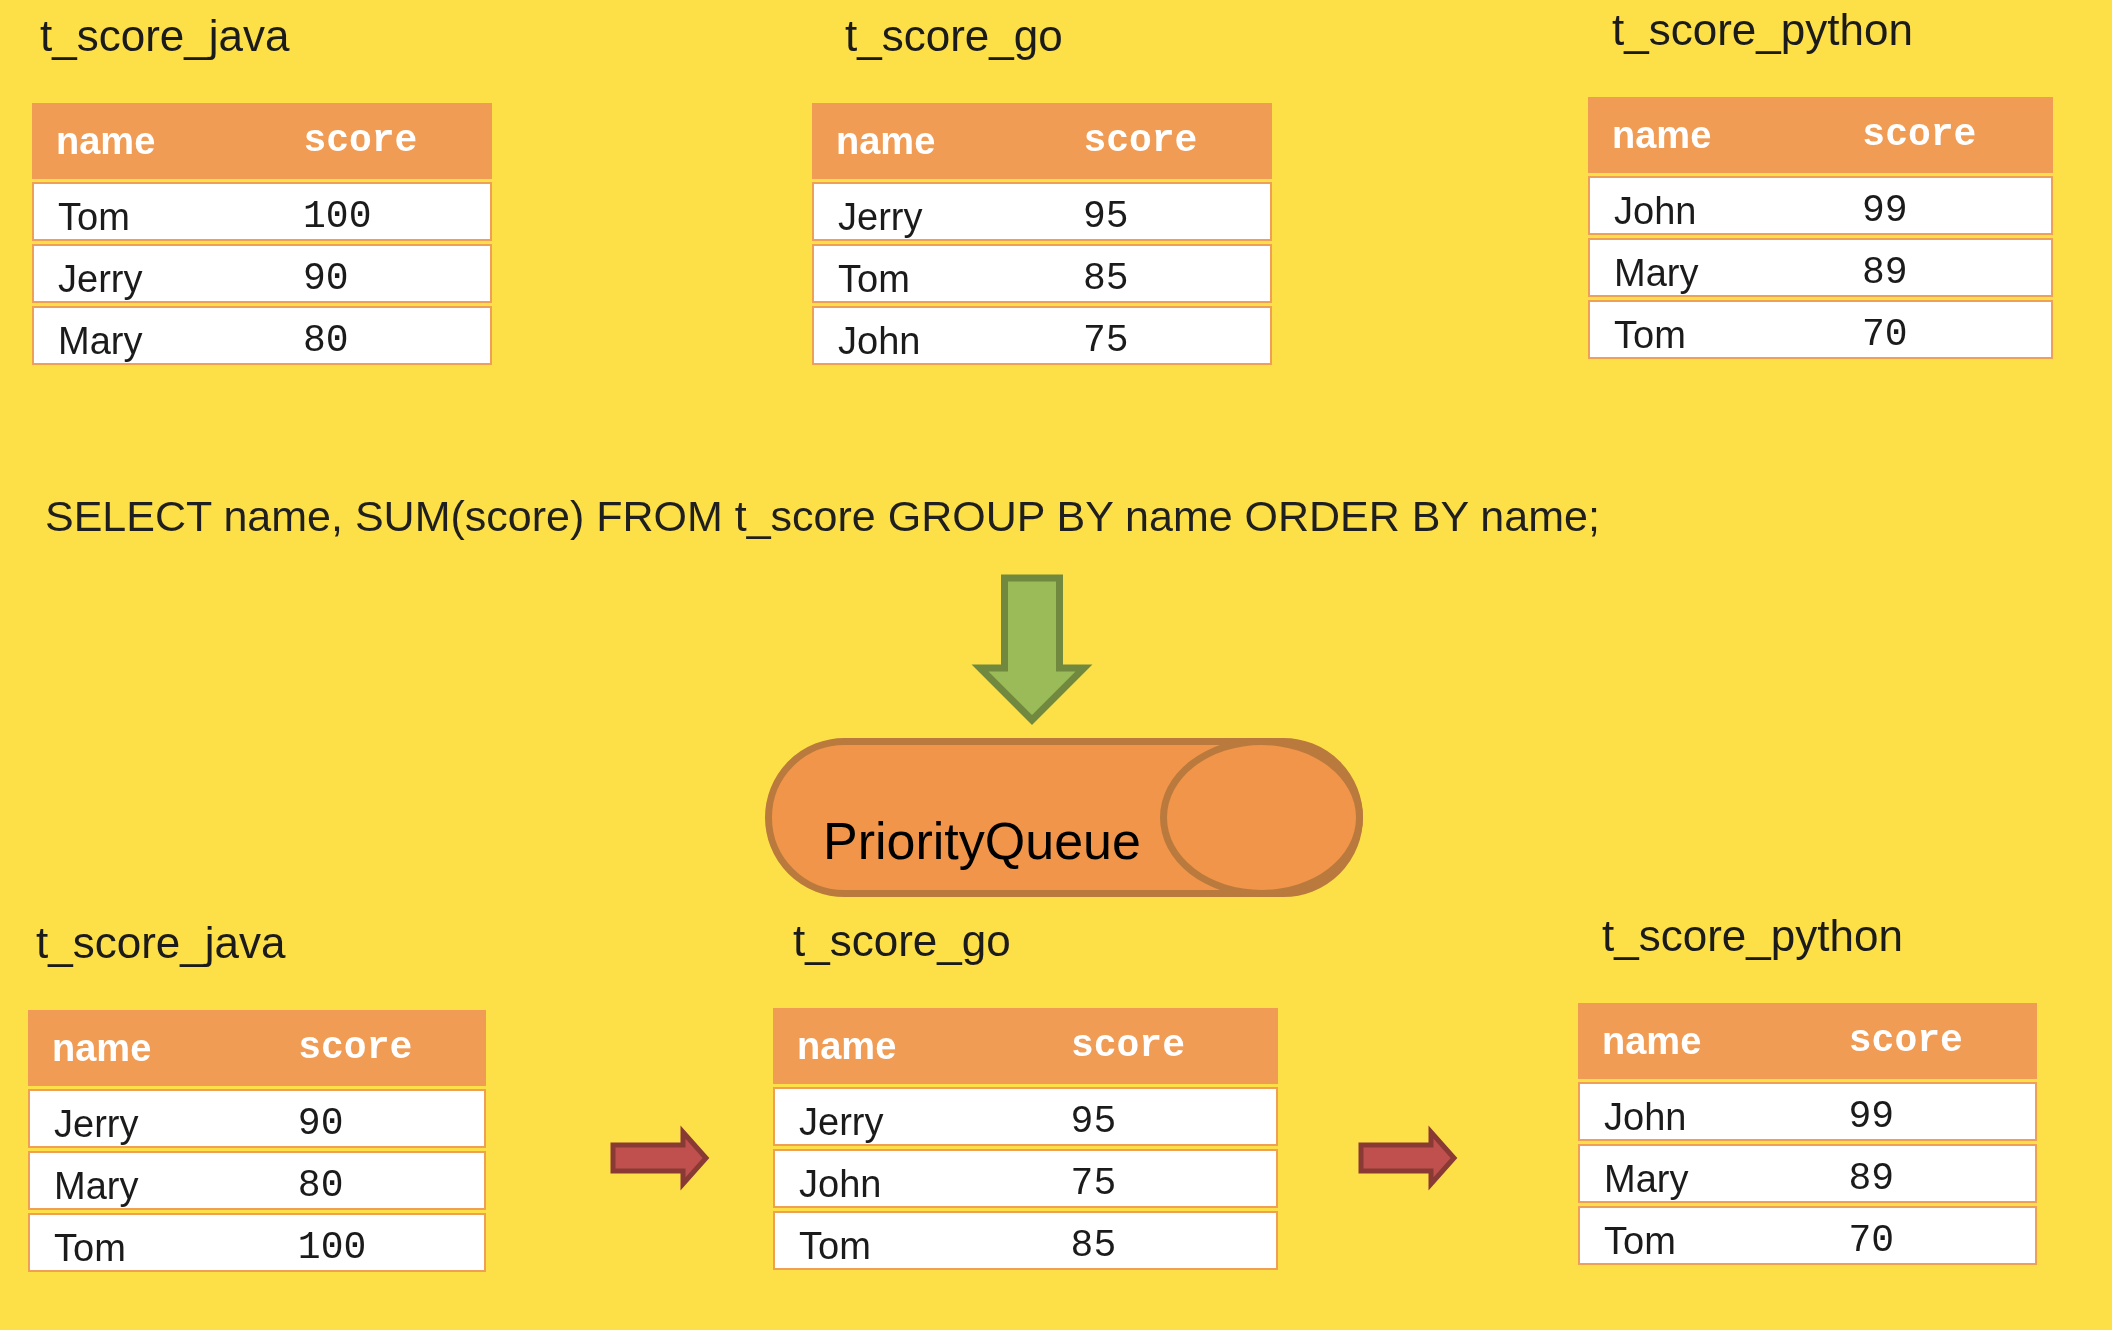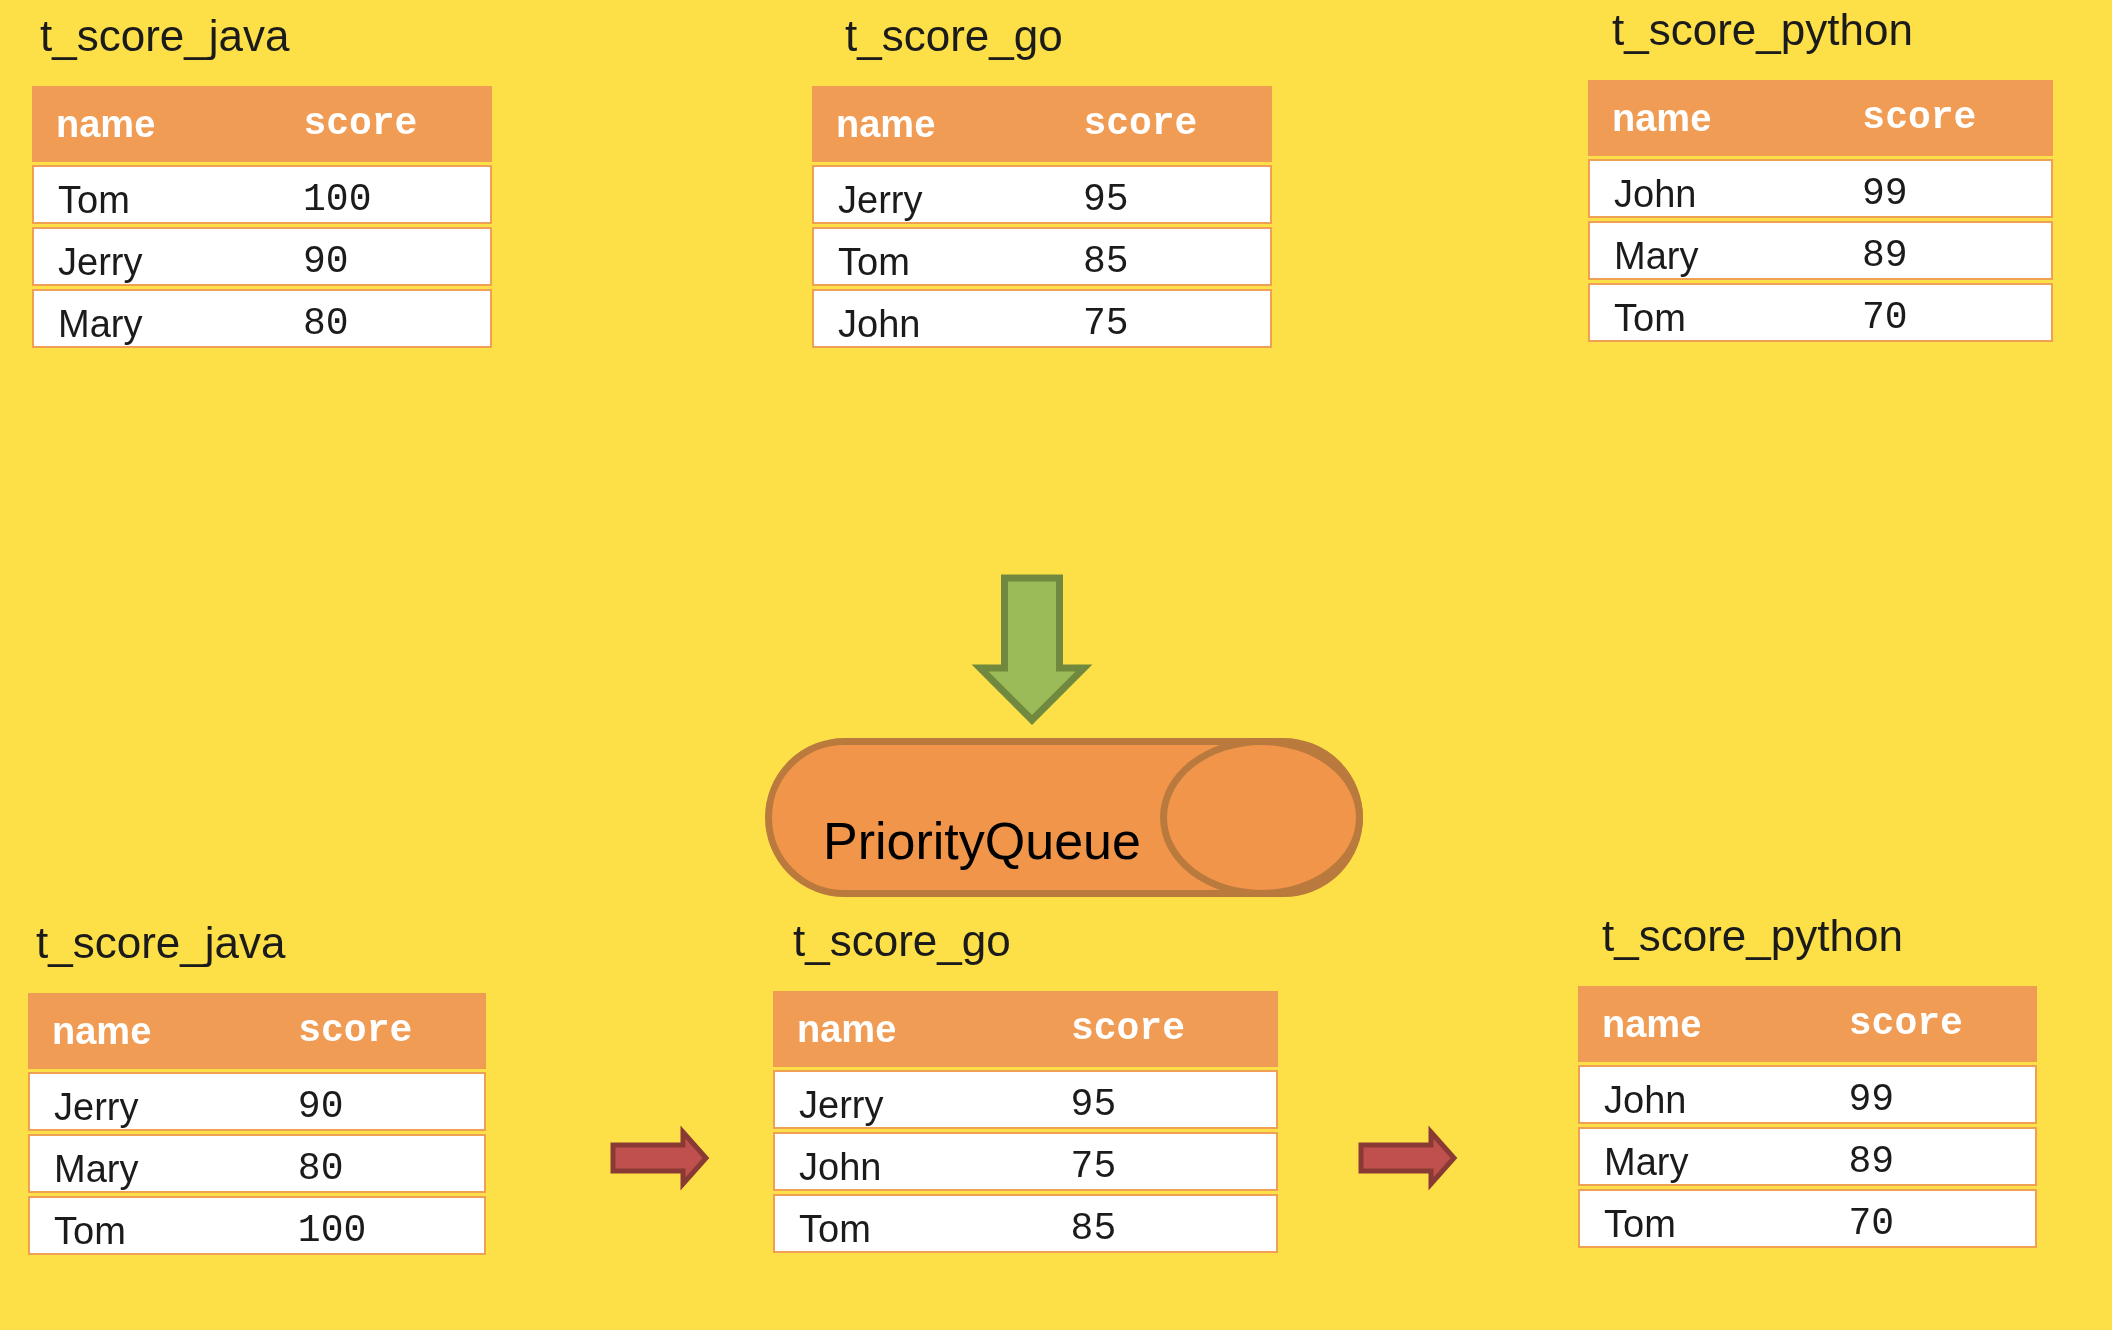--- a/index.html
+++ b/index.html
@@ -12,21 +12,21 @@
     --red-fill:#C0504D;
     --red-border:#8A3A34;
     --ink:#1b1b1b;
   }
   html,body{margin:0;padding:0;background:#fff;}
   body{font-family:"Liberation Sans", sans-serif;color:var(--ink);}
   .canvas{position:relative;width:2112px;height:1330px;background:#fde047;overflow:hidden;}
 
   .tblock{position:absolute;}
   .ttitle{font-size:44px;line-height:56px;color:var(--ink);white-space:nowrap;}
-  .tbl{margin-top:22px;}
+  .tbl{margin-top:39px;}
   .thead{display:flex;background:var(--orange);height:76px;line-height:76px;color:#ffffff;font-weight:bold;}
   .cell{font-size:38px;white-space:nowrap;overflow:hidden;}
   .cell.name{width:59%;padding-left:24px;box-sizing:border-box;}
   .cell.score{flex:1;font-family:Liberation Mono, monospace;}
   .tbl-row{display:flex;height:59px;line-height:66px;border:2px solid var(--orange-border);
            margin-top:3px;background:#fff;box-sizing:border-box;color:var(--ink);}
 
   .sql{position:absolute;left:45px;top:490px;font-size:43px;line-height:52px;color:#1f1f1f;white-space:nowrap;}
 
   .arrow-svg{position:absolute;overflow:visible;}
@@ -110,20 +110,21 @@
             <div class="cell score">89</div>
           </div>
           <div class="tbl-row">
             <div class="cell name">Tom</div>
             <div class="cell score">70</div>
           </div>
         </div>
     </div>
   </div>
 
+  <div class="sql">SELECT name, SUM(score) FROM t_score GROUP BY name ORDER BY name;</div>
 
   <svg class="arrow-svg" style="left:977px;top:575px" width="110" height="148" viewBox="0 0 110 148">
     <polygon points="27.5,3 82.5,3 82.5,93 107,93 55,145 3,93 27.5,93" fill="var(--green-fill)" stroke="var(--green-border)" stroke-width="7" stroke-linejoin="miter"></polygon>
   </svg>
 
   <div class="cylinder-body"></div>
   <div class="cylinder-cap"></div>
   <div class="cylinder-label">PriorityQueue</div>
 
   <div class="tblock" style="left:28px;top:915px;width:458px">

